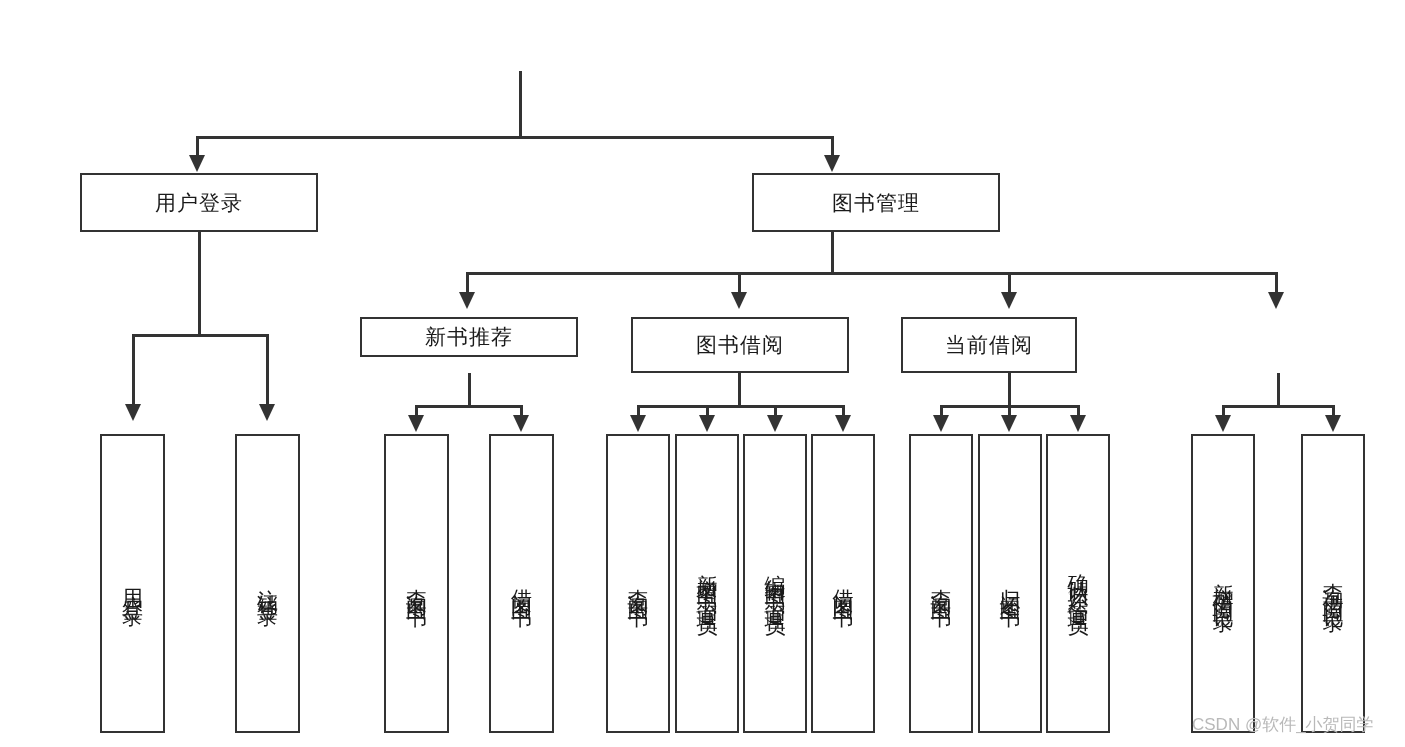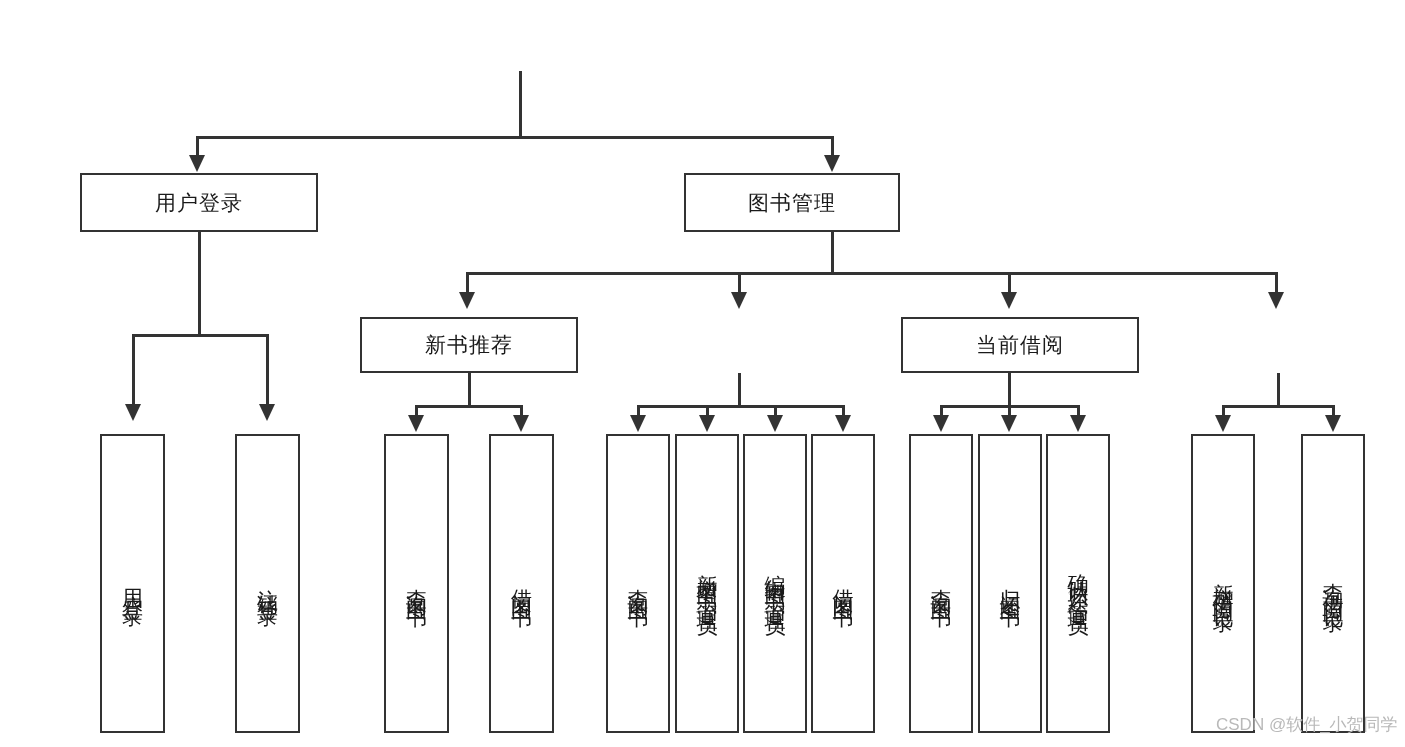--- a/index.html
+++ b/index.html
@@ -69,21 +69,20 @@
     z-index: 2;
   }
   
   #watermark {
     position: absolute;
     font-size: 17px;
     color: #b9b9b9;
     z-index: 5;
     white-space: nowrap;
     pointer-events: none;
-    padding-left: 24px;
   }
 </style>
 </head>
 <body>
 
 <div id="canvas">
 
   <div class="vline" style="left:519px; top:71px; height:67px;"></div>
 
   <div class="hline" style="left:196px; top:136px; width:638px;"></div>
@@ -147,28 +146,31 @@
   <div class="hline" style="left:1222px; top:405px; width:113px;"></div>
   <div class="vline" style="left:1222px; top:405px; height:12px;"></div>
   <div class="arrow" style="left:1215px; top:415px;"></div>
   <div class="vline" style="left:1332px; top:405px; height:12px;"></div>
   <div class="arrow" style="left:1325px; top:415px;"></div>
 
 
   <div class="node h" style="left:80px; top:173px; width:238px; height:59px;">
     <span>用户登录</span>
   </div>
-  <div class="node h" style="left:684px; top:173px; width:216px; height:59px;">
+  <div class="node h" style="left:752px; top:173px; width:248px; height:59px;">
     <span>图书管理</span>
   </div>
 
-  <div class="node h" style="left:360px; top:317px; width:218px; height:56px;">
+  <div class="node h" style="left:360px; top:317px; width:218px; height:40px;">
     <span>新书推荐</span>
   </div>
-  <div class="node h" style="left:901px; top:317px; width:238px; height:56px;justify-content:center;">
+  <div class="node h" style="left:631px; top:317px; width:218px; height:56px;">
+    <span>图书借阅</span>
+  </div>
+  <div class="node h" style="left:901px; top:317px; width:176px; height:56px;justify-content:center;">
     <span>当前借阅</span>
   </div>
 
   <div class="node v" style="left:100px; top:434px; width:65px; height:299px;">
     <span class="vtext">用户登录</span>
   </div>
   <div class="node v" style="left:235px; top:434px; width:65px; height:299px;">
     <span class="vtext">注销登录</span>
   </div>
 

